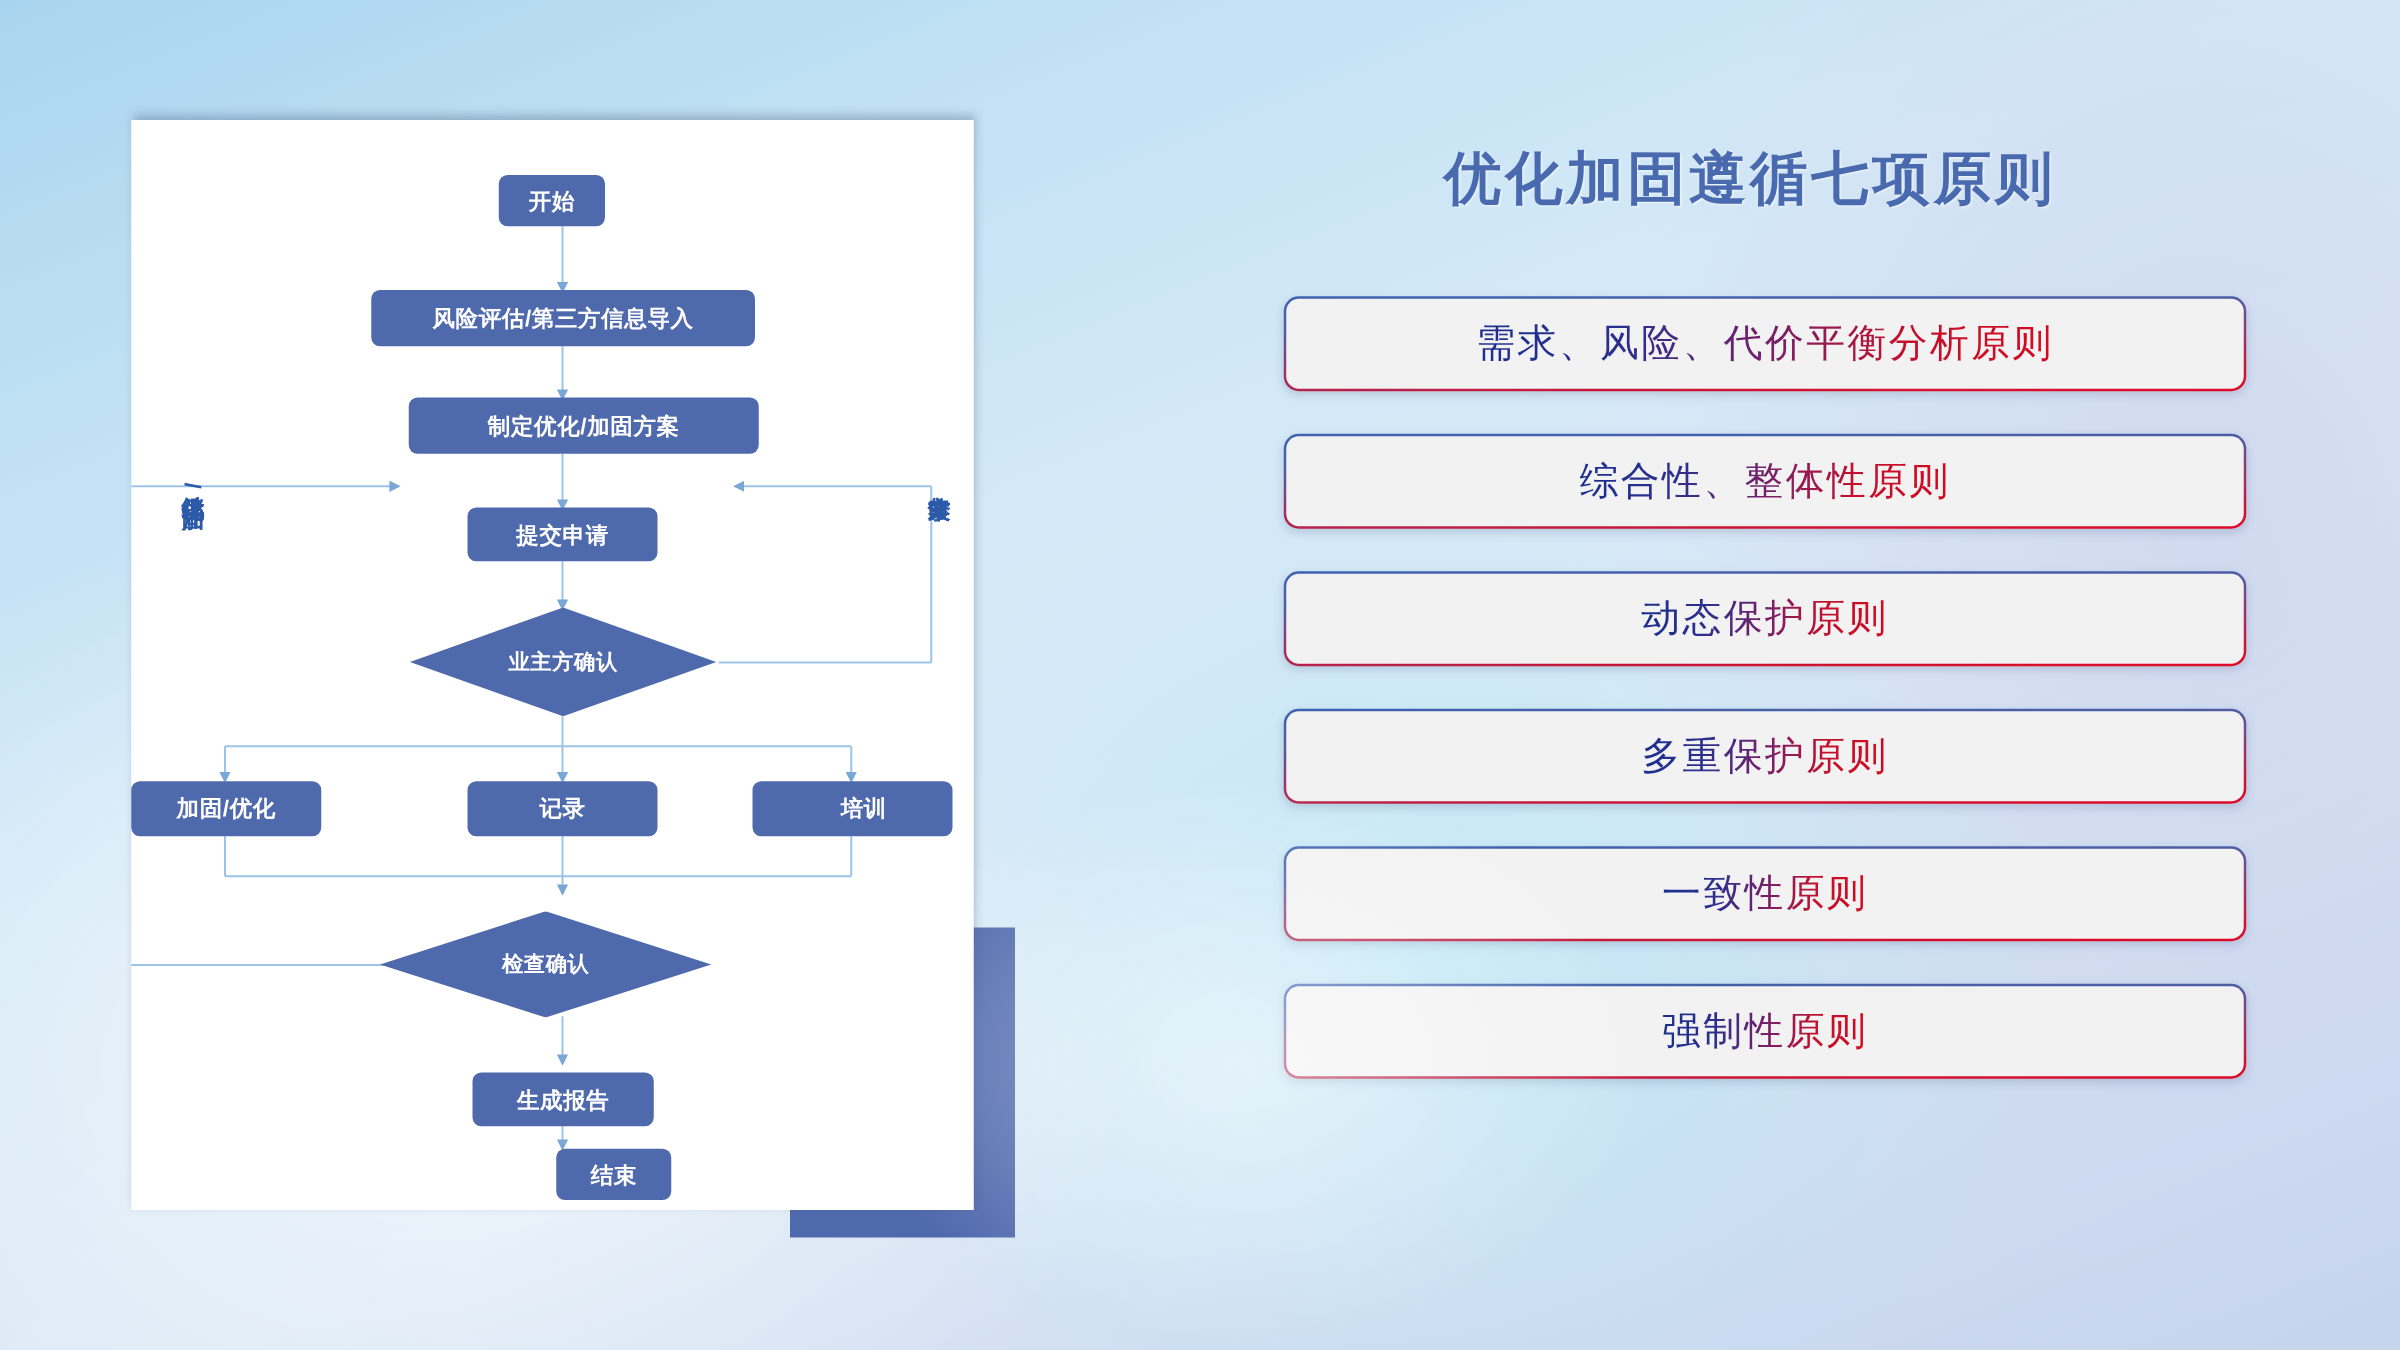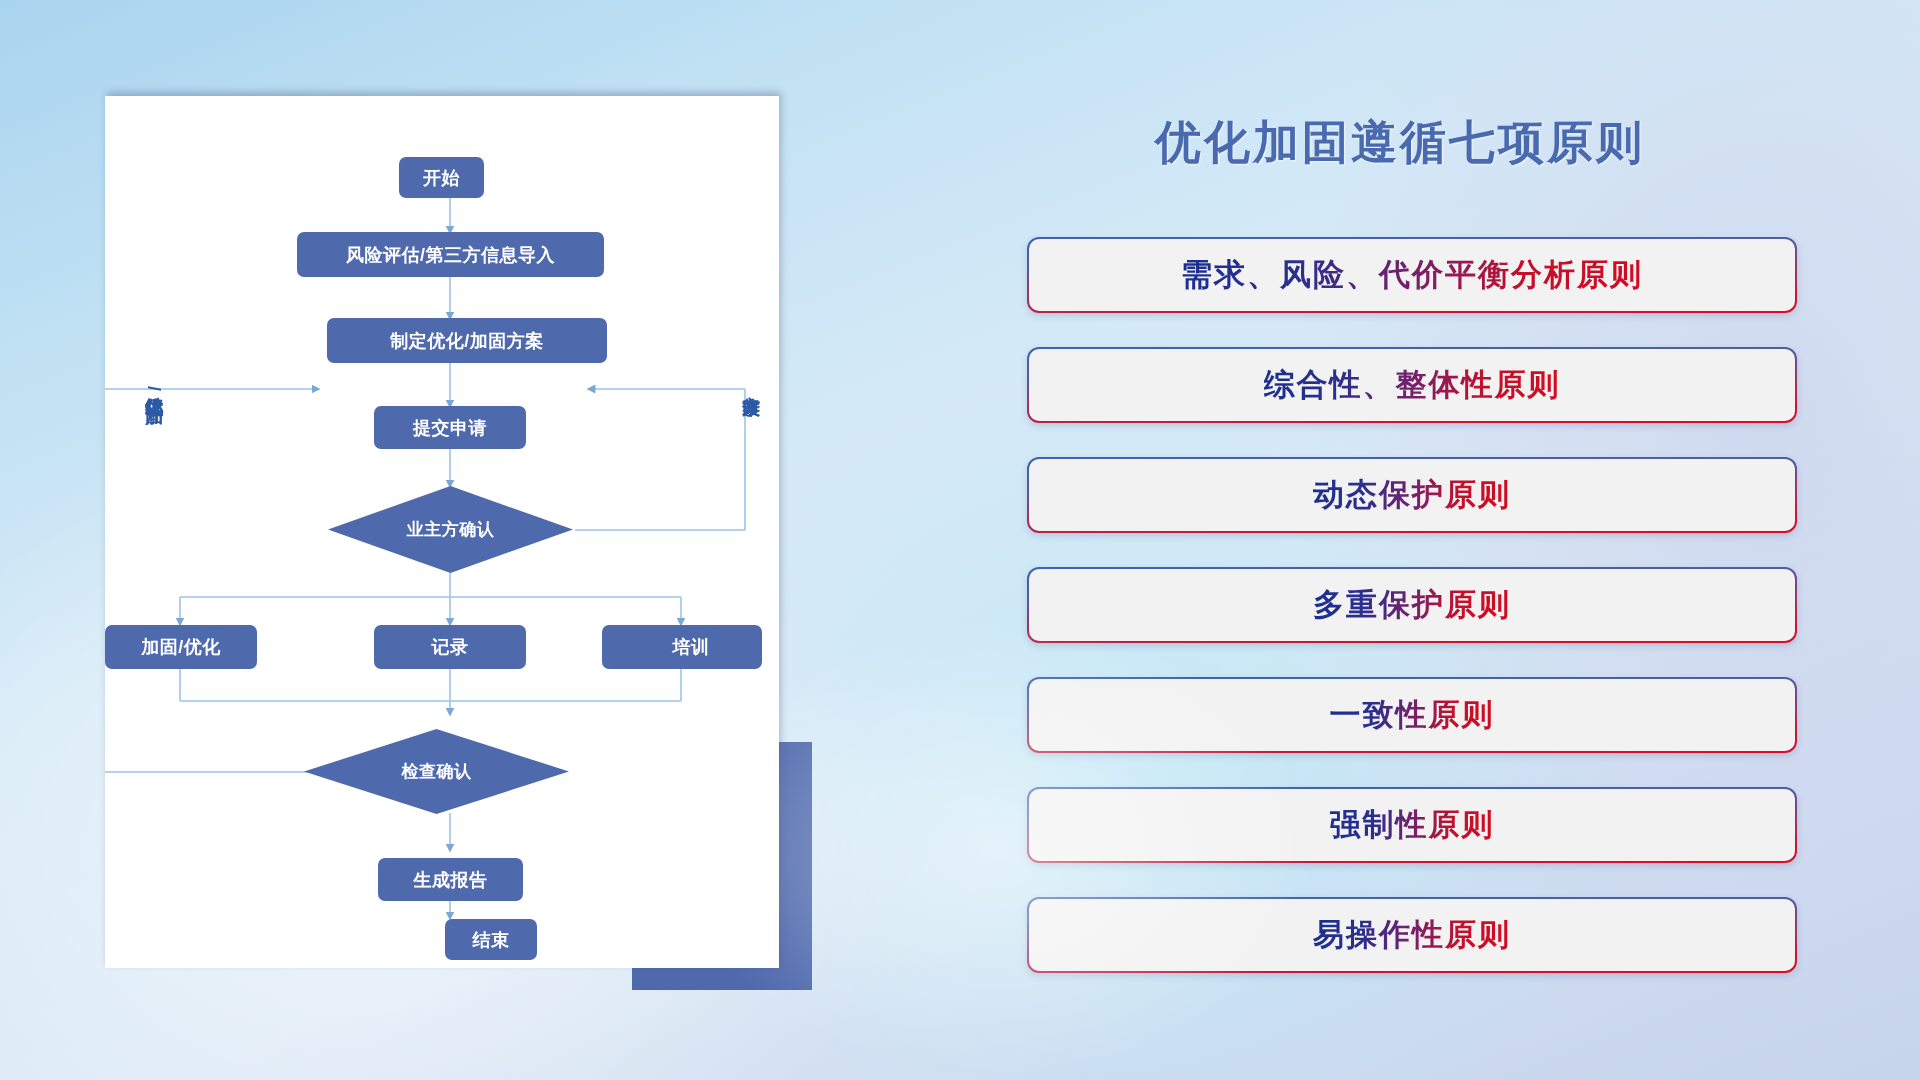--- a/index.html
+++ b/index.html
@@ -126,21 +126,21 @@
     width: 100%;
     height: 100%;
     border-radius: 10px;
     background: #f2f2f2;
     display: flex;
     align-items: center;
     justify-content: center;
   }
   .p-text {
     font-size: 31px;
-    font-weight: bold;
+    font-weight: normal;
     letter-spacing: 2px;
     white-space: nowrap;
     background: linear-gradient(95deg, #1b2f8e 0%, #2c2f8d 26%, #7b1f66 52%, #c4102c 74%, #d4091f 100%);
     -webkit-background-clip: text;
     background-clip: text;
     color: transparent;
     -webkit-text-fill-color: transparent;
   }
 </style>
 </head>
@@ -187,21 +187,21 @@
           <line x1="218" y1="676" x2="-14" y2="676"></line>
           <line x1="-14" y1="676" x2="-14" y2="293"></line>
           <line x1="-14" y1="293" x2="214" y2="293" marker-end="url(#ah)"></line>
 
           <line x1="470" y1="434" x2="640" y2="434"></line>
           <line x1="640" y1="434" x2="640" y2="293"></line>
           <line x1="640" y1="293" x2="483" y2="293" marker-end="url(#ah)"></line>
         </g>
       </svg>
 
-      <div class="node" style="left:294px;top:61px;width:85px;height:41px;">
+      <div class="node" style="left:294px;top:44px;width:85px;height:41px;">
         <span>开始</span>
       </div>
 
       <div class="node" style="left:192px;top:136px;width:307px;height:45px;">
         <span>风险评估/第三方信息导入</span>
       </div>
 
       <div class="node" style="left:222px;top:222px;width:280px;height:45px;">
         <span>制定优化/加固方案</span>
       </div>
@@ -278,21 +278,16 @@
         <span class="p-text">一致性原则</span>
       </div>
     </div>
 
     <div class="p-card">
       <div class="p-card-inner">
         <span class="p-text">强制性原则</span>
       </div>
     </div>
 
-    <div class="p-card">
-      <div class="p-card-inner">
-        <span class="p-text">易操作性原则</span>
-      </div>
-    </div>
 
   </div>
 
 </div>
 
 </body></html>

